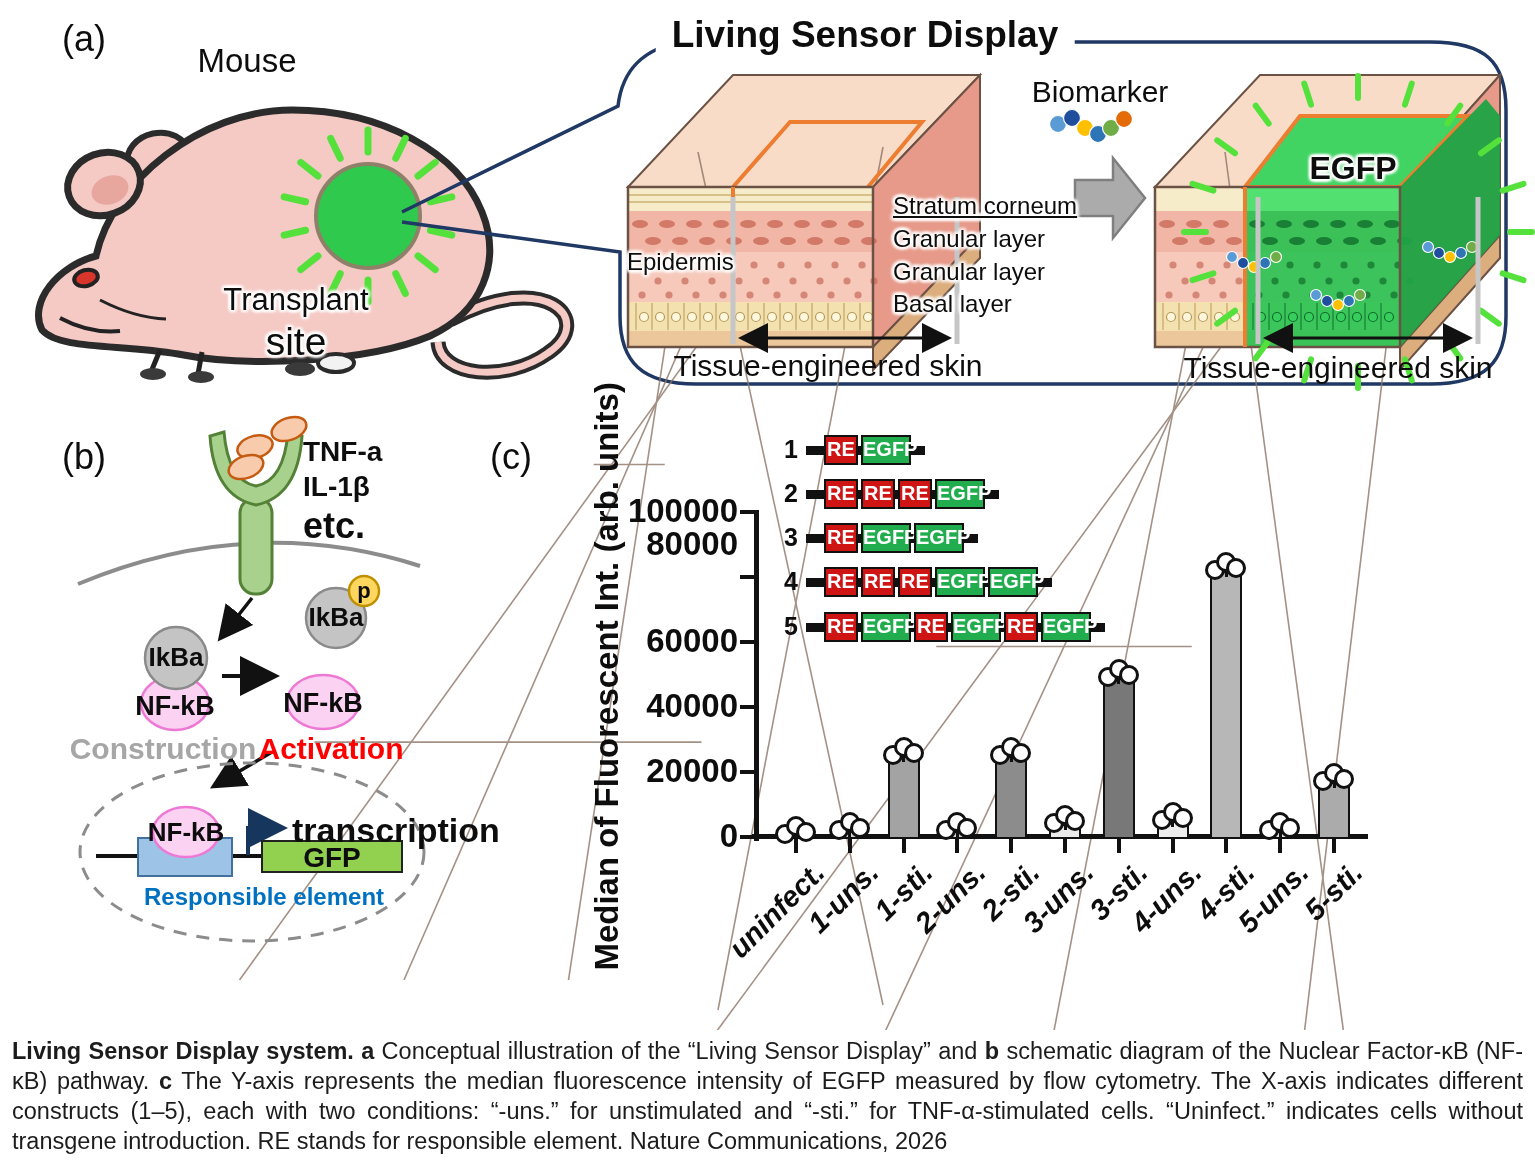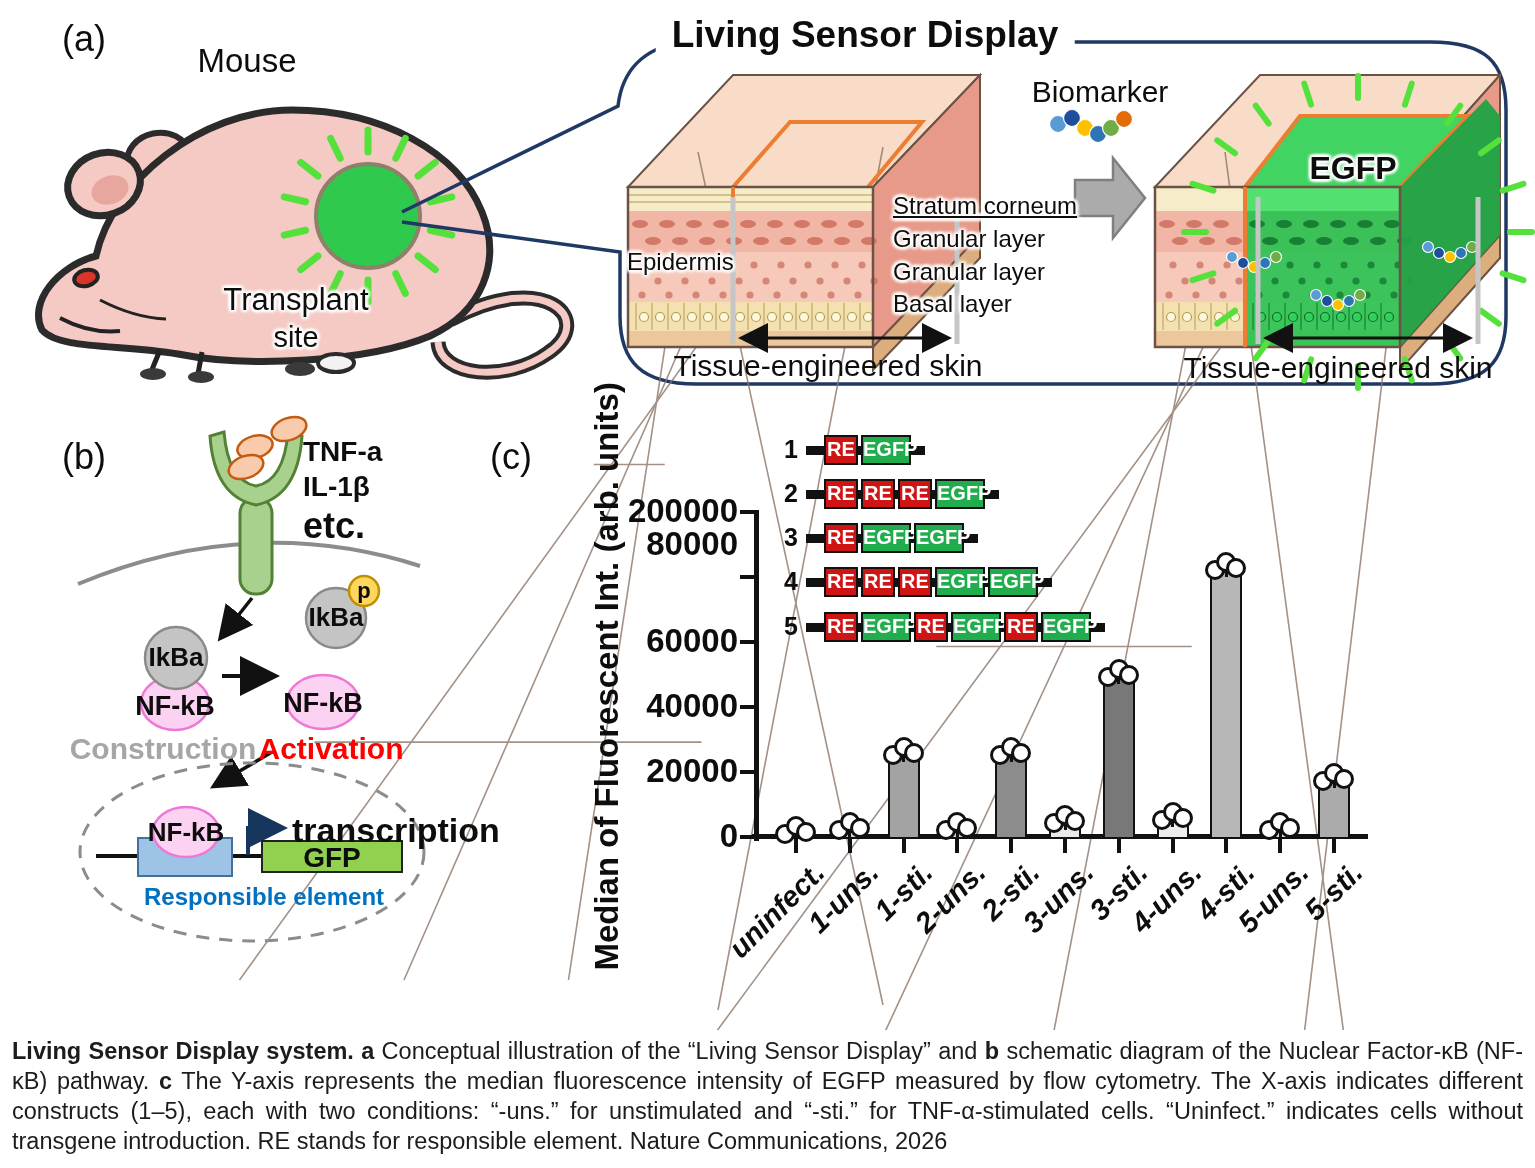--- a/index.html
+++ b/index.html
@@ -363,21 +363,21 @@
     <rect x="138" y="838" width="94" height="38" fill="#9dc3e6" stroke="#41719c" stroke-width="2"></rect>
     <ellipse cx="186" cy="832" rx="33" ry="25" fill="#fcd2f2" stroke="#ee79d5" stroke-width="2.5"></ellipse>
     <path d="M 248 855 L 248 828 L 280 828" fill="none" stroke="#17365d" stroke-width="4" marker-end="url(#mN)"></path>
     <rect x="262" y="841" width="140" height="31" fill="#92d050" stroke="#222" stroke-width="2"></rect>
   </g>
 </svg>
 
 <div class="lbl" style="left:62px;top:20px;font-size:36px;">(a)</div>
 <div class="lbl c" style="left:247px;top:44px;font-size:33px;">Mouse</div>
 <div class="lbl c halo" style="left:296px;top:284px;font-size:31px;">Transplant</div>
-<div class="lbl c halo" style="left:296px;top:322px;font-size:29px;">site</div>
+<div class="lbl c halo" style="left:296px;top:322px;font-size:39px;">site</div>
 <div id="lsd-title" class="lbl c b" style="left:865px;top:16px;font-size:37px;">Living Sensor Display</div>
 <div class="lbl c" style="left:1100px;top:76px;font-size:30px;">Biomarker</div>
 <div class="lbl c b halo" style="left:1353px;top:152px;font-size:32px;z-index:2;">EGFP</div>
 <div class="lbl halo" style="left:627px;top:249px;font-size:24px;z-index:2;">Epidermis</div>
 <div class="lbl halo" style="left:893px;top:193px;font-size:24px;z-index:2;text-decoration:underline;">Stratum corneum</div>
 <div class="lbl halo" style="left:893px;top:226px;font-size:24px;z-index:2;">Granular layer</div>
 <div class="lbl halo" style="left:893px;top:259px;font-size:24px;z-index:2;">Granular layer</div>
 <div class="lbl halo" style="left:893px;top:291px;font-size:24px;z-index:2;">Basal layer</div>
 <div class="lbl c" style="left:828px;top:350px;font-size:30px;">Tissue-engineered skin</div>
 <div class="lbl c" style="left:1338px;top:352px;font-size:30px;">Tissue-engineered skin</div>
@@ -408,21 +408,21 @@
       <div class="ytick-lab" style="left:588px;top:817px;">0</div>
       <div class="ax" style="left:740px;top:770px;width:15px;height:4px;"></div>
       <div class="ytick-lab" style="left:588px;top:752px;">20000</div>
       <div class="ax" style="left:740px;top:705px;width:15px;height:4px;"></div>
       <div class="ytick-lab" style="left:588px;top:687px;">40000</div>
       <div class="ax" style="left:740px;top:640px;width:15px;height:4px;"></div>
       <div class="ytick-lab" style="left:588px;top:622px;">60000</div>
       <div class="ax" style="left:740px;top:575px;width:15px;height:4px;"></div>
       <div class="ytick-lab" style="left:588px;top:525px;">80000</div>
       <div class="ax" style="left:740px;top:510px;width:15px;height:4px;"></div>
-      <div class="ytick-lab" style="left:588px;top:492px;">200000</div>
+      <div class="ytick-lab" style="left:588px;top:492px;">100000</div>
       <div class="ax" style="left:794px;top:839px;width:4px;height:14px;"></div>
       <div class="etick" style="left:794.5px;top:828.025px;"></div>
       <div class="pt" style="left:775px;top:824px;"></div>
       <div class="pt" style="left:786px;top:816px;"></div>
       <div class="pt" style="left:796px;top:822px;"></div>
       <div class="xl" style="left:568px;top:856px;">uninfect.</div>
       <div class="ax" style="left:847.8px;top:839px;width:4px;height:14px;"></div>
       <div class="bar" style="left:833.8px;top:830.5px;width:32px;height:8.5px;background:#cfcfcf;"></div>
       <div class="etick" style="left:848.3px;top:822.5px;"></div>
       <div class="pt" style="left:828.8px;top:819.5px;"></div>

